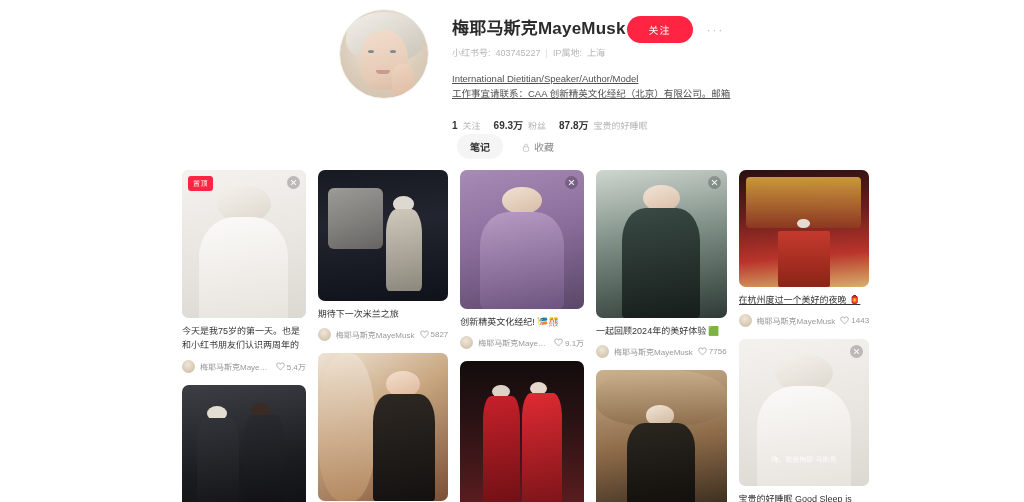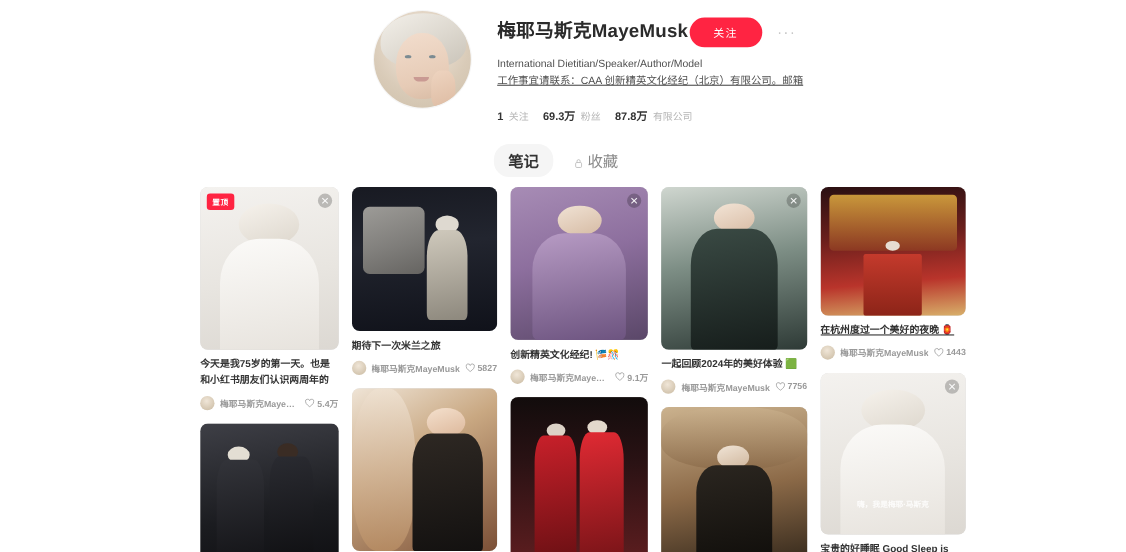--- a/index.html
+++ b/index.html
@@ -59,55 +59,55 @@
     flex: 0 0 auto;
   }
   .verified svg { display: block; }
 
   .meta-line {
     margin-top: 7px;
     font-size: 9px; color: #b6b6b6; display: flex; align-items: center; gap: 5px;
   }
   .meta-sep { color: #dcdcdc; }
 
-  .bio { margin-top: 12px; font-size: 9.5px; line-height: 1.62; color: #4f4f4f; }
+  .bio { margin-top: 12px; font-size: 9.5px; line-height: 1.62; color: #4f4f4f; text-decoration: underline; }
   .bio .u { text-decoration: underline; margin-top: 36px; }
 
   .stats { margin-top: 15px; display: flex; align-items: baseline; gap: 5px; font-size: 9px; }
   .stat-num { font-size: 10px; color: #333; font-weight: bold; }
   .stat-lbl { color: #b6b6b6; margin-right: 8px; }
 
   .actions { position: absolute; right: 300px; top: 6px; display: flex; align-items: center; gap: 14px; }
   .btn-follow {
     background: #ff2442; color: #fff; border: none;
     font-size: 10px; padding: 6px 22px; border-radius: 16px;
     font-family: inherit; cursor: pointer; letter-spacing: 1px;
   }
   .btn-more { color: #c2c2c2; font-size: 13px; letter-spacing: 1.5px; cursor: pointer; line-height: 1; }
 
   
   .tabs {
     display: flex; justify-content: center; align-items: center; gap: 6px;
     margin-top: 14px; height: 28px;
   }
   .tab {
-    font-size: 14px; color: #8a8a8a; padding: 5px 13px; border-radius: 14px;
+    font-size: 10px; color: #8a8a8a; padding: 5px 13px; border-radius: 14px;
     display: inline-flex; align-items: flex-end; gap: 4px; cursor: pointer;
   }
   .tab.active { background: #f5f5f5; color: #333; font-weight: bold; }
   .lock-icon { display: inline-block; }
 
   
   .grid {
     margin: 10px auto 0; width: 660px;
     display: flex; gap: 12px;
   }
   .col { flex: 1 1 0; display: flex; flex-direction: column; gap: 12px; }
 
-  .card { position: relative; font-weight: bold; }
+  .card { position: relative; }
   .thumb {
     width: 100%; border-radius: 7px; overflow: hidden; position: relative;
     background: #ddd;
   }
   .badge-top {
     position: absolute; left: 6px; top: 6px; z-index: 4;
     background: #ff2442; color: #fff; font-size: 7px;
     padding: 2px 5px 3px; border-radius: 3px; letter-spacing: .5px;
   }
   .dismiss {
@@ -180,33 +180,40 @@
 
       <div class="name-row">
         <span class="name">梅耶马斯克MayeMusk</span>
         <span class="verified">
           <svg width="9" height="9" viewBox="0 0 12 12" aria-hidden="true">
             <path d="M2.6 6.2 L4.7 8.3 L9.2 3.6" stroke="#ffffff" stroke-width="1.7" fill="none" stroke-linecap="round" stroke-linejoin="round"></path>
           </svg>
         </span>
       </div>
 
+      <div class="meta-line">
+        <span>小红书号:</span>
+        <span>403745227</span>
+        <span class="meta-sep">|</span>
+        <span>IP属地:</span>
+        <span>上海</span>
+      </div>
 
       <div class="bio">
         <div>International Dietitian/Speaker/Author/Model</div>
         <div><span class="u">工作事宜请联系：CAA 创新精英文化经纪（北京）有限公司。邮箱</span></div>
       </div>
 
       <div class="stats">
         <span class="stat-num">1</span>
         <span class="stat-lbl">关注</span>
         <span class="stat-num">69.3万</span>
         <span class="stat-lbl">粉丝</span>
         <span class="stat-num">87.8万</span>
-        <span class="stat-lbl">有限公司</span>
+        <span class="stat-lbl">宝贵的好睡眠</span>
       </div>
 
       <div class="actions">
         <button class="btn-follow">关注</button>
         <span class="btn-more">···</span>
       </div>
 
     </div>
   </div>
 

